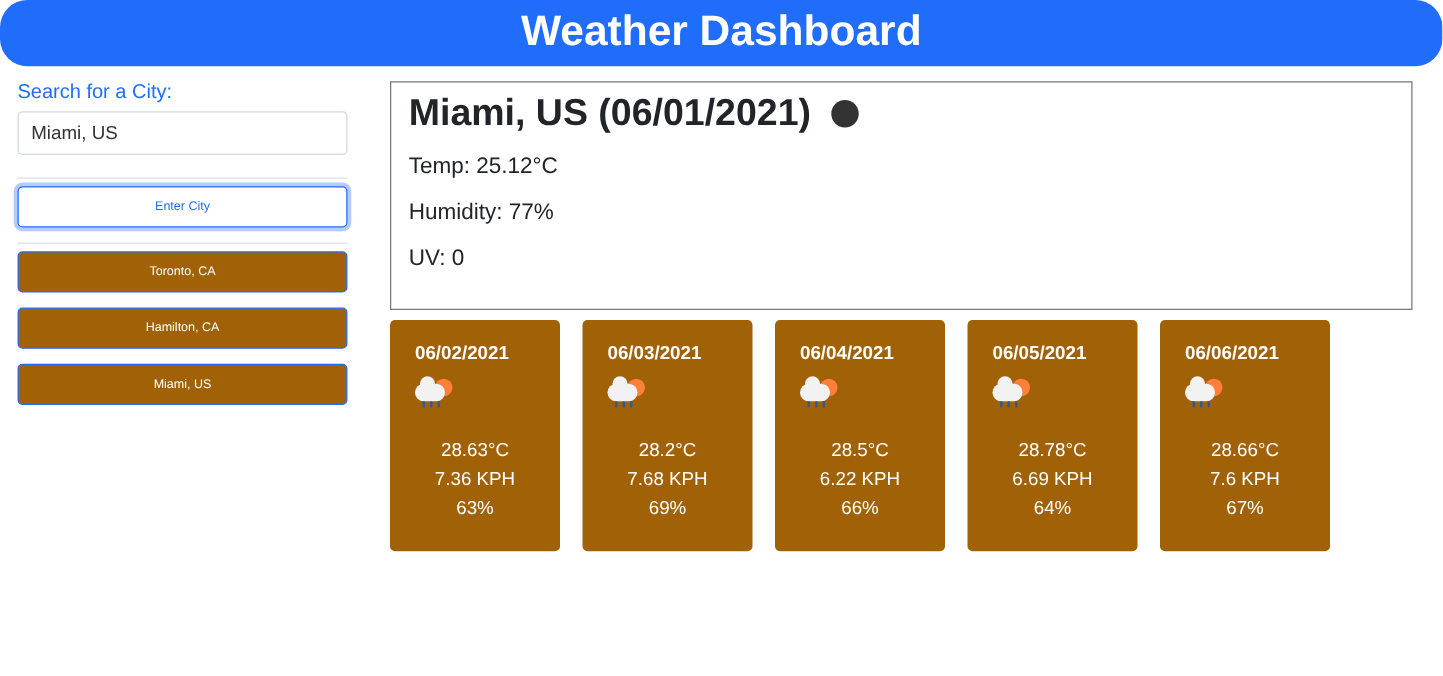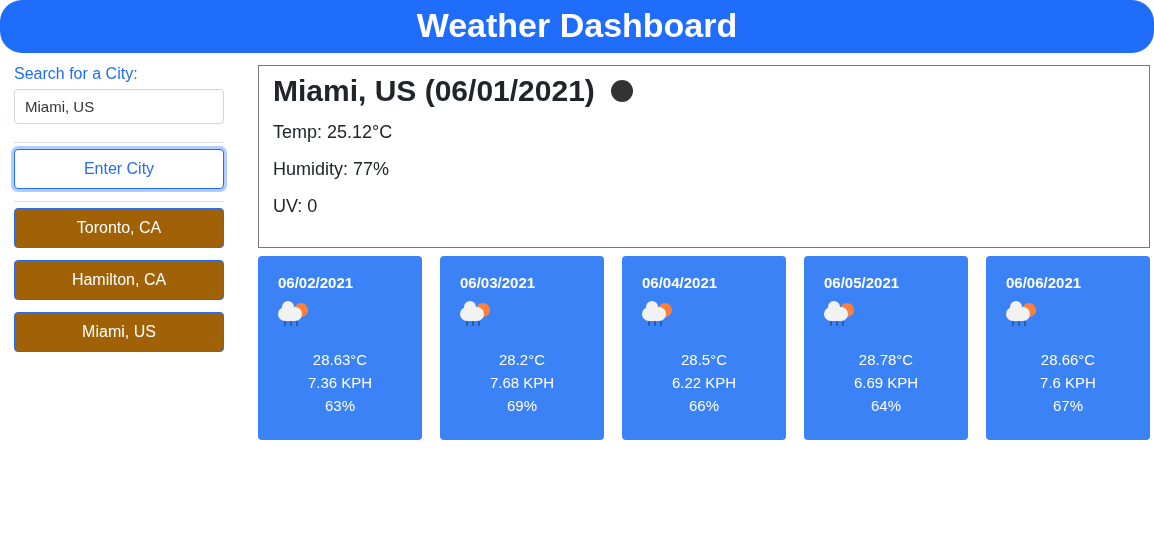--- a/index.html
+++ b/index.html
@@ -4,32 +4,32 @@
   <style>
     * { box-sizing: border-box; margin: 0; padding: 0; }
     body { font-family: "Segoe UI", Arial, sans-serif; background: #fff; color: #212529; }
     .header { background: #206cfb; color: #fff; text-align: center; padding: 6px 0 8px 0; border-radius: 22px; }
     .header h1 { font-size: 34px; font-weight: 700; }
     .container { display: flex; gap: 18px; padding: 6px 0 0 0; }
     .sidebar { width: 290px; padding: 6px 12px 12px 14px; }
     .label { color: #206cfb; font-size: 16px; margin-bottom: 6px; display: block; }
     .city-input { width: 100%; font-size: 15px; padding: 8px 10px; border: 1px solid #cfd6dd; border-radius: 4px; background: #fff; color: #333; margin-bottom: 14px; }
     .sidebar hr { border: none; border-top: 1px solid #e0e0e0; margin: 4px 0 6px 0; }
-    .btn { display: block; width: 100%; font-size: 16px; padding: 10px 0; border-radius: 4px; text-align: center; cursor: pointer; margin-bottom: 12px; }
+    .btn { display: block; width: 100%; font-size: 10px; padding: 10px 0; border-radius: 4px; text-align: center; cursor: pointer; margin-bottom: 12px; }
     .btn-outline { background: #fff; color: #206cfb; border: 1px solid #206cfb; }
     .btn-outline.focus { box-shadow: 0 0 0 3px rgba(32,108,251,0.35); }
     .btn-fill { background: #a16207; color: #fff; border: 1px solid #206cfb; }
-    .main { flex: 1; padding: 6px 4px 12px 4px; }
+    .main { flex: 1; padding: 6px 24px 12px 4px; }
     .current { border: 1px solid #777; padding: 8px 14px 14px 14px; margin-bottom: 8px; }
     .current-title { font-size: 30px; font-weight: 700; margin-bottom: 14px; display: flex; align-items: center; gap: 16px; }
     .current-icon { width: 22px; height: 22px; border-radius: 50%; background: #333; display: inline-block; }
     .current p { font-size: 18px; margin: 0 0 16px 0; }
     .forecast-title { font-size: 28px; font-weight: 700; margin: 4px 0 10px 0; }
     .forecast-row { display: flex; gap: 18px; }
-    .card { background: #3b82f6; color: #fff; border-radius: 4px; padding: 18px 20px 20px 20px; width: 164px; }
+    .card { background: #a16207; color: #fff; border-radius: 4px; padding: 18px 20px 20px 20px; width: 136px; }
     .card-date { font-weight: 700; font-size: 15px; margin-bottom: 12px; }
     .card-icon { margin-bottom: 18px; }
     .card p { font-size: 15px; margin: 0 0 6px 0; text-align: center; }
     .wicon { display: inline-block; position: relative; width: 30px; height: 26px; }
     .wicon .sun { position: absolute; right: 0; top: 0; width: 14px; height: 14px; border-radius: 50%; background: #ff7f3b; }
     .wicon .cloud { position: absolute; left: 0; top: 4px; width: 24px; height: 14px; background: #f2f2f2; border-radius: 10px; }
     .wicon .cloud::before { content: ""; position: absolute; left: 4px; top: -6px; width: 12px; height: 12px; background: #f2f2f2; border-radius: 50%; }
     .wicon .r1, .wicon .r2, .wicon .r3 { position: absolute; width: 2px; height: 5px; background: #2b5aa0; top: 18px; border-radius: 1px; }
     .wicon .r1 { left: 6px; } .wicon .r2 { left: 12px; } .wicon .r3 { left: 18px; }
   </style>

